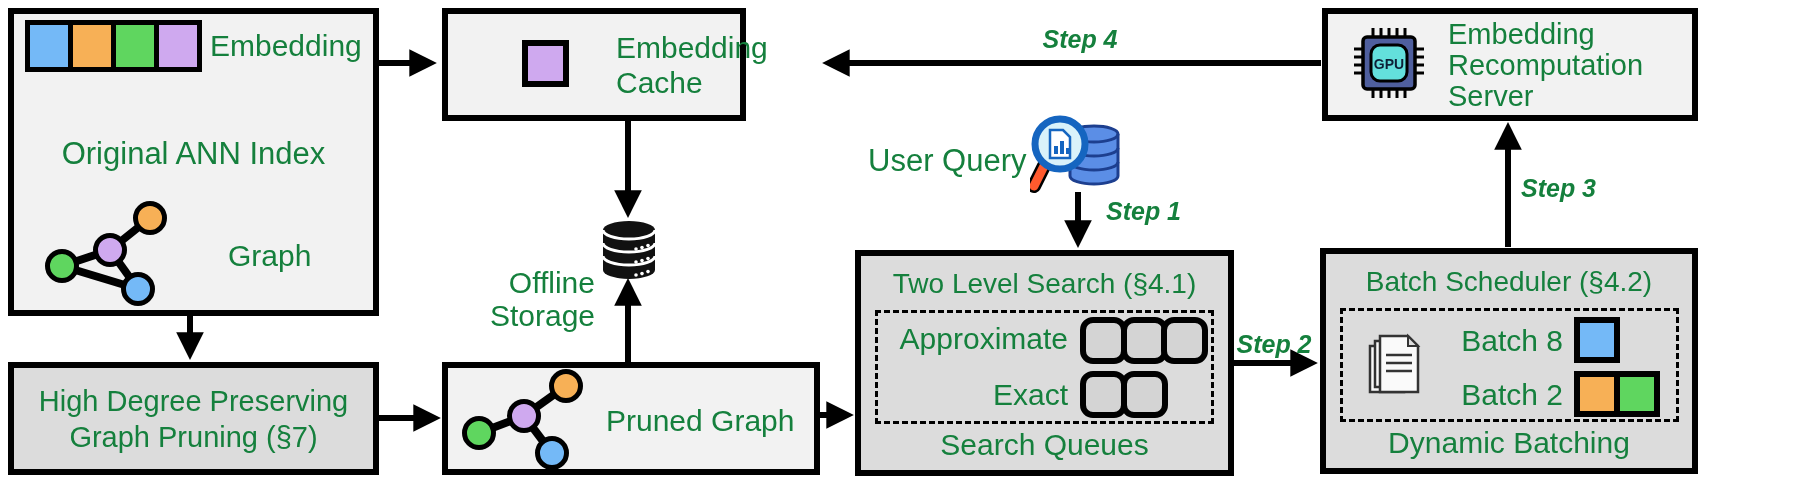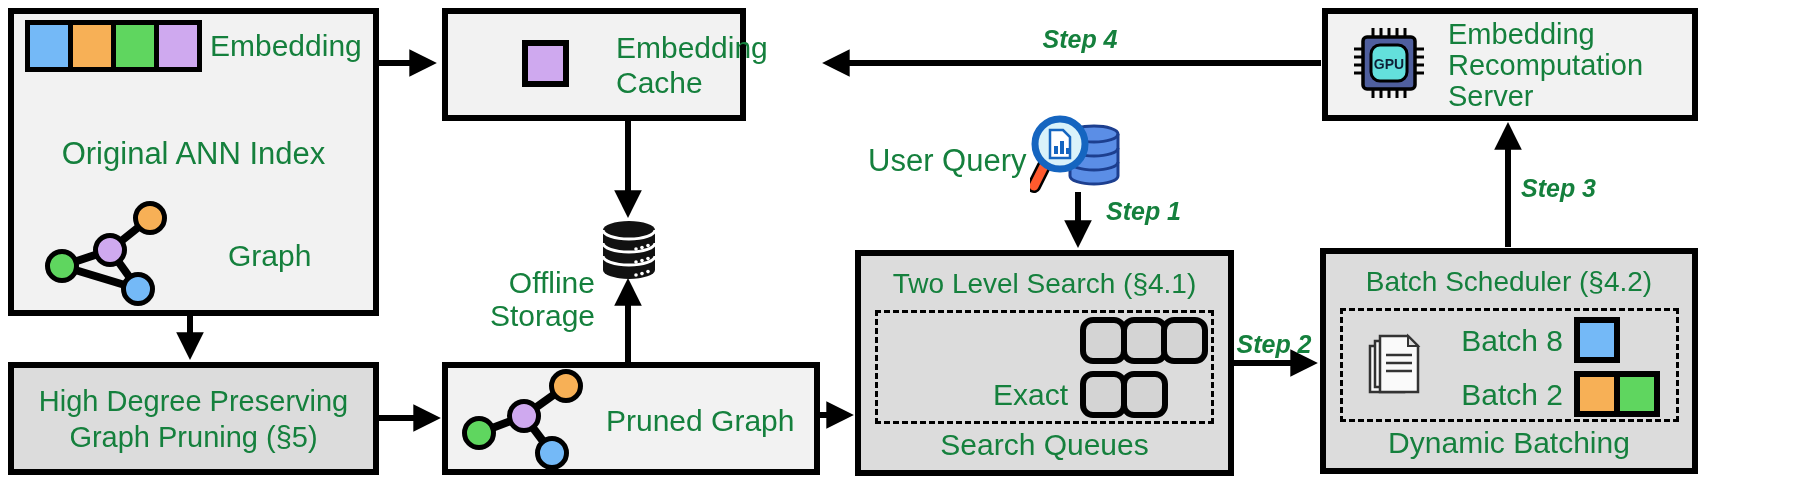--- a/index.html
+++ b/index.html
@@ -117,21 +117,21 @@
           <line x1="65" y1="49" x2="74" y2="49"></line>
       </g>
       <rect x="13" y="13" width="52" height="52" rx="4" fill="#4f5f9e" stroke="#000" stroke-width="3.5"></rect>
       <rect x="21" y="21" width="36" height="36" rx="9" fill="#63e0dc" stroke="#000" stroke-width="3"></rect>
       <text x="39" y="45" text-anchor="middle" font-size="14" font-weight="bold" fill="#0d2137" font-family="Liberation Sans, sans-serif">GPU</text>
     </svg>
     <div class="lbl t29" style="left:120px;top:5px;width:245px;">Embedding Recomputation Server</div>
   </div>
 
   <div class="box dark" style="left:8px;top:362px;width:371px;height:113px;display:flex;align-items:center;justify-content:center;">
-    <div class="b" style="font-size:29px;line-height:36px;text-align:center;width:340px;">High Degree Preserving Graph Pruning (§5)</div>
+    <div class="b" style="font-size:29px;line-height:36px;text-align:center;width:340px;">High Degree Preserving Graph Pruning (§7)</div>
   </div>
 
   <div class="box light" style="left:442px;top:362px;width:378px;height:113px;">
     <svg style="position:absolute;left:14px;top:0px;" width="125" height="101" viewBox="0 0 125 101">
       <g stroke="#000" stroke-width="8">
         <line x1="62" y1="48" x2="104" y2="18"></line>
         <line x1="62" y1="48" x2="17" y2="65"></line>
         <line x1="62" y1="48" x2="90" y2="85"></line>
       </g>
       <g stroke="#000" stroke-width="5">
@@ -140,20 +140,21 @@
         <circle cx="17" cy="65" r="14.5" fill="#5fd65f"></circle>
         <circle cx="90" cy="85" r="14.5" fill="#74b9f7"></circle>
       </g>
     </svg>
     <div class="lbl t30" style="left:158px;top:35px;">Pruned Graph</div>
   </div>
 
   <div class="box dark" style="left:855px;top:250px;width:379px;height:226px;">
     <div class="lbl t28 b center" style="top:12px;">Two Level Search (§4.1)</div>
     <div class="dashed" style="left:14px;top:54px;width:339px;height:114px;">
+      <div class="lbl t30 rt" style="left:12px;top:8px;width:178px;">Approximate</div>
       <div class="qrow" style="left:202px;top:4px;">
         <div class="qslot"></div>
           <div class="qslot"></div>
           <div class="qslot"></div>
       </div>
       <div class="lbl t30 rt" style="left:12px;top:64px;width:178px;">Exact</div>
       <div class="qrow" style="left:202px;top:58px;">
         <div class="qslot"></div>
           <div class="qslot"></div>
       </div>

